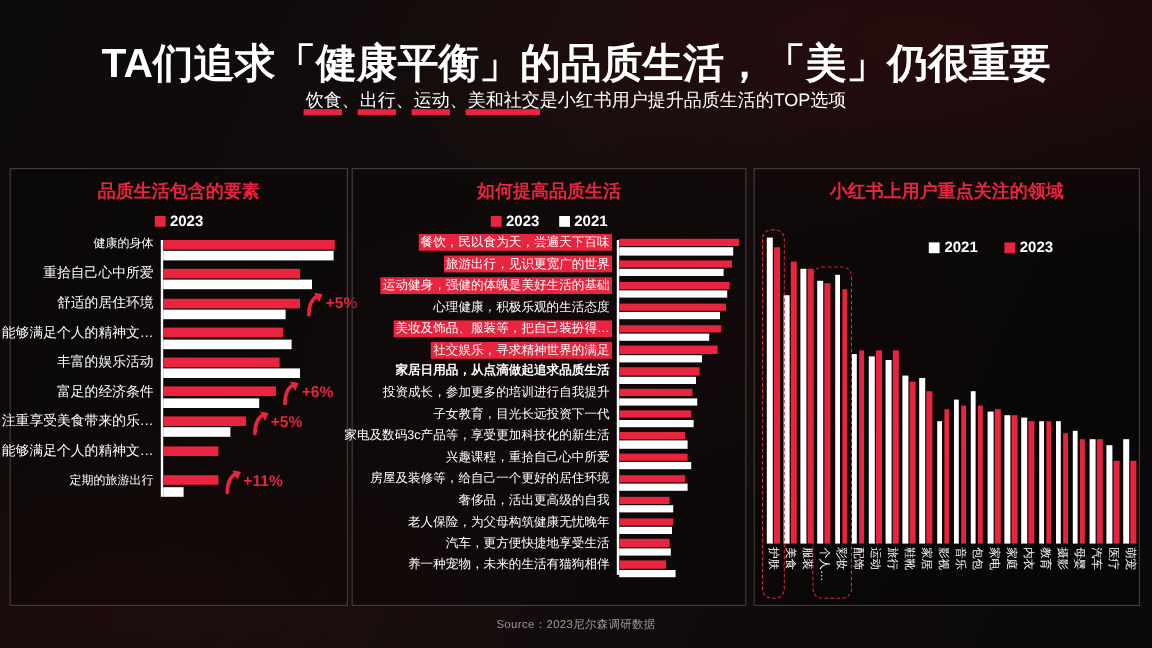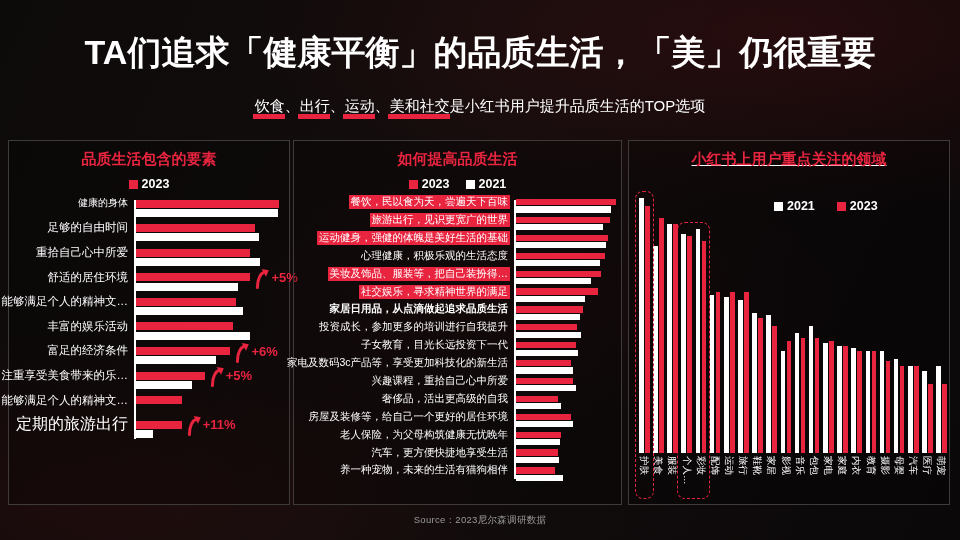--- a/index.html
+++ b/index.html
@@ -11,35 +11,35 @@
       radial-gradient(700px 280px at 10% 92%, rgba(110,12,16,.14), transparent 60%),
       radial-gradient(500px 200px at 55% 55%, rgba(90,10,14,.10), transparent 65%),
       linear-gradient(115deg,#0d0a0a 0%,#140d0d 45%,#0a0809 100%);
     color:#fff;
   }
   .title{
     position:absolute;left:0;top:30px;width:960px;text-align:center;
     font-size:34px;font-weight:900;letter-spacing:0px;color:#ffffff;white-space:nowrap;
   }
   .subtitle{
-    position:absolute;left:0;top:97px;width:960px;text-align:center;
+    position:absolute;left:0;top:74px;width:960px;text-align:center;
     font-size:15px;color:#ffffff;
   }
   .subtitle span{position:relative;display:inline-block;}
   .subtitle span.hl::after{
     content:'';position:absolute;left:-2px;right:0;bottom:-3px;height:5px;
     background:var(--red);z-index:-1;
   }
   .panel{
     position:absolute;top:140px;height:365px;border:1px solid #3f3b3b;
     box-sizing:border-box;background:rgba(0,0,0,.25);
   }
   #panel1{left:8px;width:282px;}
   #panel2{left:293px;width:329px;}
-  #panel3{left:628px;width:322px;text-decoration:underline;}
+  #panel3{left:628px;width:322px;}
   .panel h2{
     margin:9px 6px 0 6px;text-align:center;font-size:15px;font-weight:bold;
     color:var(--red);
   }
   .legend{display:flex;justify-content:center;gap:16px;margin-top:8px;height:14px;align-items:center;}
   .legend .item{display:flex;align-items:center;gap:4px;font-size:12.5px;color:#fff;font-weight:bold;}
   .legend .sw{width:9px;height:9px;display:inline-block;}
   
   .plot{position:relative;margin-top:6px;}
   .plot::before{content:'';position:absolute;top:3px;bottom:4px;left:var(--ax);width:1.5px;background:#fff;}
@@ -91,27 +91,20 @@
   <div class="plot" style="--ax:125px;">
       <div class="h-row" style="height: 24.6px;">
         <div class="lbl" style="width: 121px; height: 14.5px; font-size: 10px;">
           <span class="t">健康的身体</span>
         </div>
         <div class="bar red" style="left: 127px; top: 2.5px; height: 8px; width: 143px;"></div>
         <div class="bar white" style="left: 127px; top: 11.8px; height: 8px; width: 141.57px;"></div>
       </div>
       <div class="h-row" style="height: 24.6px;">
         <div class="lbl" style="width: 121px; height: 14.5px; font-size: 11.5px;">
-          <span class="t">足够的自由时间</span>
-        </div>
-        <div class="bar red" style="left: 127px; top: 2.5px; height: 8px; width: 118.69px;"></div>
-        <div class="bar white" style="left: 127px; top: 11.8px; height: 8px; width: 122.98px;"></div>
-      </div>
-      <div class="h-row" style="height: 24.6px;">
-        <div class="lbl" style="width: 121px; height: 14.5px; font-size: 11.5px;">
           <span class="t">重拾自己心中所爱</span>
         </div>
         <div class="bar red" style="left: 127px; top: 2.5px; height: 8px; width: 114.4px;"></div>
         <div class="bar white" style="left: 127px; top: 11.8px; height: 8px; width: 124.41px;"></div>
       </div>
       <div class="h-row" style="height: 24.6px;">
         <div class="lbl" style="width: 121px; height: 14.5px; font-size: 11.5px;">
           <span class="t">舒适的居住环境</span>
         </div>
         <div class="bar red" style="left: 127px; top: 2.5px; height: 8px; width: 114.4px;"></div>
@@ -166,21 +159,21 @@
           <span class="txt">+5%</span>
         </div>
       </div>
       <div class="h-row" style="height: 24.6px;">
         <div class="lbl" style="width: 121px; height: 14.5px; font-size: 11.5px;">
           <span class="t">能够满足个人的精神文…</span>
         </div>
         <div class="bar red" style="left: 127px; top: 2.5px; height: 8px; width: 45.76px;"></div>
       </div>
       <div class="h-row" style="height: 24.6px;">
-        <div class="lbl" style="width: 121px; height: 14.5px; font-size: 16px;">
+        <div class="lbl" style="width: 121px; height: 14.5px; font-size: 10px;">
           <span class="t">定期的旅游出行</span>
         </div>
         <div class="bar red" style="left: 127px; top: 2.5px; height: 8px; width: 45.76px;"></div>
         <div class="bar white" style="left: 127px; top: 11.8px; height: 8px; width: 17.16px;"></div>
         <div class="ann" style="left: 177.76px; top: -3px;">
           <svg width="15" height="21" viewBox="0 0 15 21">
             <path d="M2.4 19.5 C2.4 10.5 5 5.8 10.2 3.4" fill="none" stroke="#E8243F" stroke-width="3" stroke-linecap="round"></path>
             <path d="M6.6 1.0 L13.8 2.2 L11.0 8.8 Z" fill="#E8243F"></path>
           </svg>
           <span class="txt">+11%</span>
@@ -274,31 +267,31 @@
       </div>
       <div class="h-row" style="height: 17.9px;">
         <div class="lbl" style="width: 216px; height: 12.2px; font-size: 10.5px;">
           <span class="t">兴趣课程，重拾自己心中所爱</span>
         </div>
         <div class="bar red" style="left: 222px; top: 2px; height: 6.2px; width: 57px;"></div>
         <div class="bar white" style="left: 222px; top: 9.4px; height: 6.2px; width: 60px;"></div>
       </div>
       <div class="h-row" style="height: 17.9px;">
         <div class="lbl" style="width: 216px; height: 12.2px; font-size: 10.5px;">
+          <span class="t">房屋及装修等，给自己一个更好的居住环境</span>
+        </div>
+        <div class="bar red" style="left: 222px; top: 2px; height: 6.2px; width: 55px;"></div>
+        <div class="bar white" style="left: 222px; top: 9.4px; height: 6.2px; width: 57px;"></div>
+      </div>
+      <div class="h-row" style="height: 17.9px;">
+        <div class="lbl" style="width: 216px; height: 12.2px; font-size: 10.5px;">
           <span class="t">奢侈品，活出更高级的自我</span>
         </div>
         <div class="bar red" style="left: 222px; top: 2px; height: 6.2px; width: 42px;"></div>
         <div class="bar white" style="left: 222px; top: 9.4px; height: 6.2px; width: 45px;"></div>
-      </div>
-      <div class="h-row" style="height: 17.9px;">
-        <div class="lbl" style="width: 216px; height: 12.2px; font-size: 10.5px;">
-          <span class="t">房屋及装修等，给自己一个更好的居住环境</span>
-        </div>
-        <div class="bar red" style="left: 222px; top: 2px; height: 6.2px; width: 55px;"></div>
-        <div class="bar white" style="left: 222px; top: 9.4px; height: 6.2px; width: 57px;"></div>
       </div>
       <div class="h-row" style="height: 17.9px;">
         <div class="lbl" style="width: 216px; height: 12.2px; font-size: 10.5px; align-items: center;">
           <span class="t">老人保险，为父母构筑健康无忧晚年</span>
         </div>
         <div class="bar red" style="left: 222px; top: 2px; height: 6.2px; width: 45px;"></div>
         <div class="bar white" style="left: 222px; top: 9.4px; height: 6.2px; width: 44px;"></div>
       </div>
       <div class="h-row" style="height: 17.9px;">
         <div class="lbl" style="width: 216px; height: 12.2px; font-size: 10.5px;">

